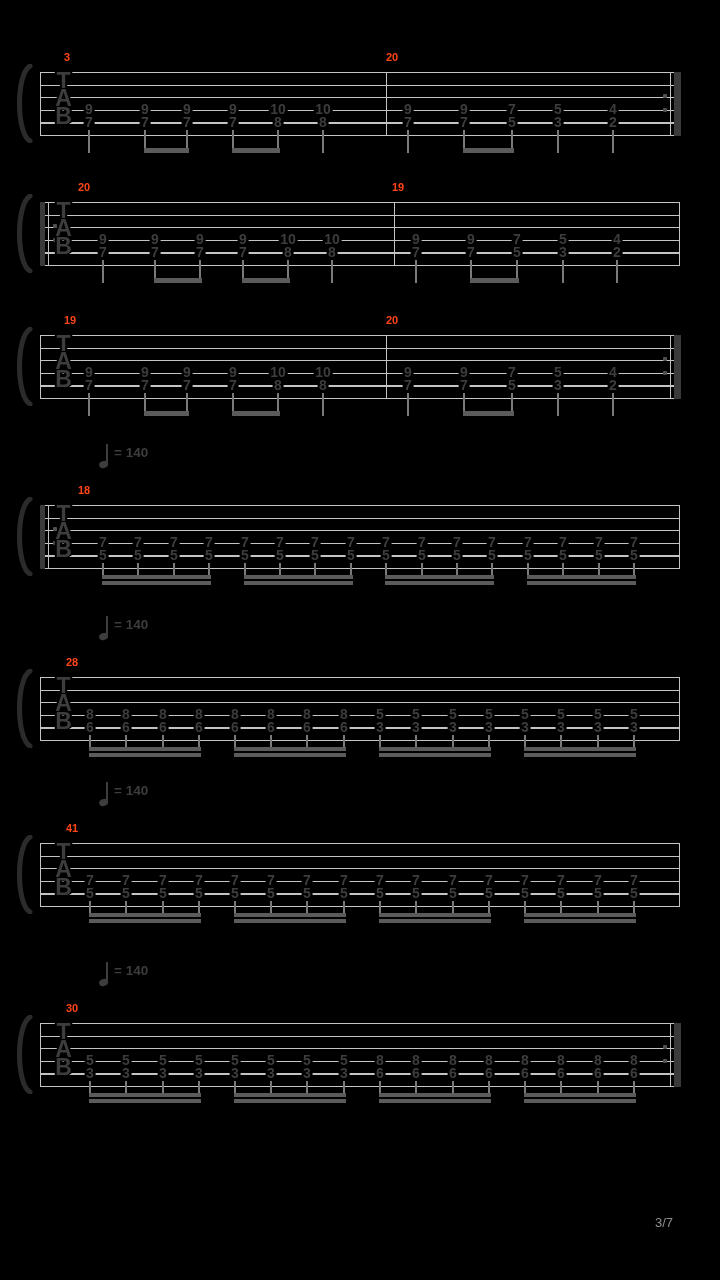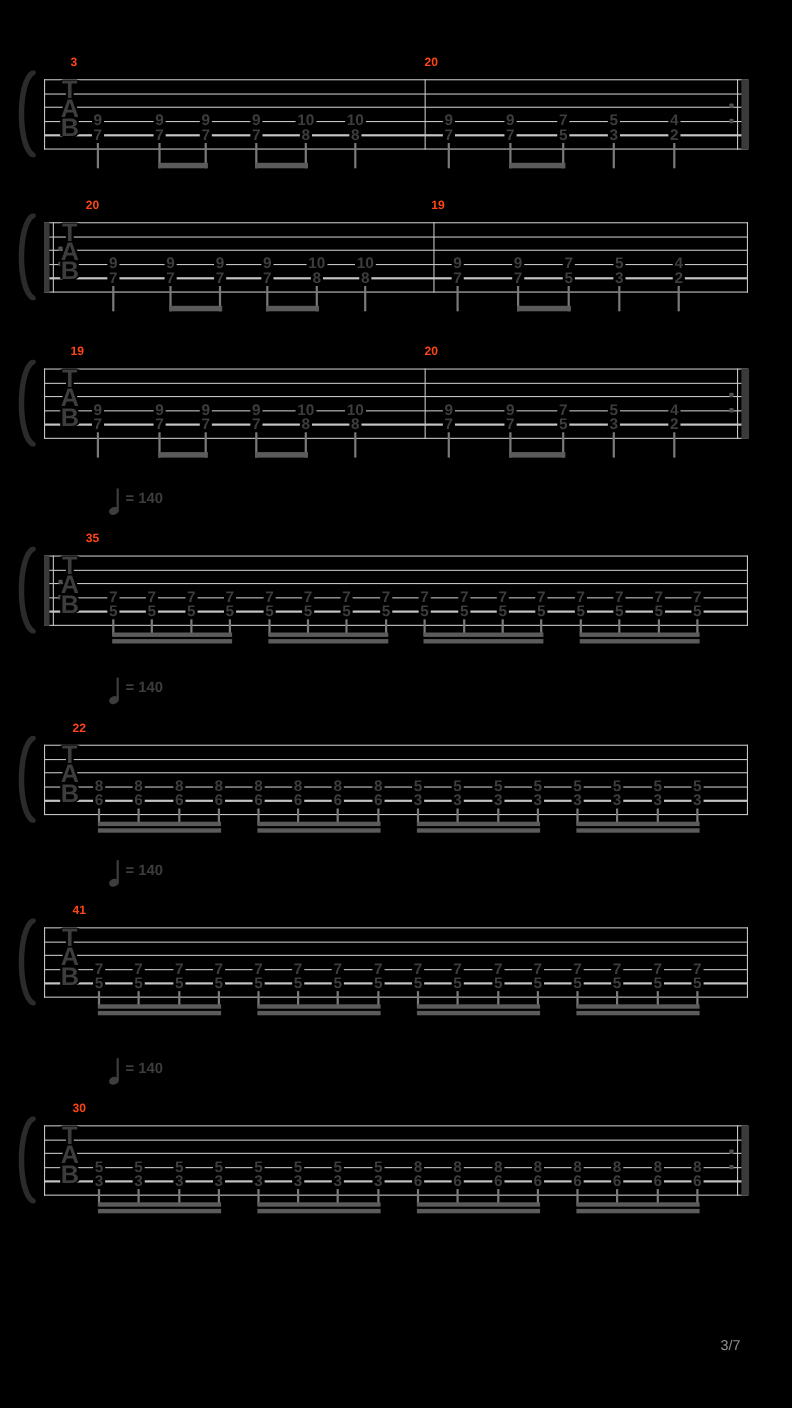--- a/index.html
+++ b/index.html
@@ -216,21 +216,21 @@
       <div class="clef" style="left: 50px; top: 506px; width: 27px; text-align: center; font-size: 23px; line-height: 17.4px; font-weight: 700; color: rgb(61, 61, 61); text-shadow: rgb(0, 0, 0) 1px 0px, rgb(0, 0, 0) -1px 0px, rgb(0, 0, 0) 0px 1px, rgb(0, 0, 0) 0px -1px, rgb(0, 0, 0) 2px 0px, rgb(0, 0, 0) -2px 0px;">
         <span>T</span>
         <span>A</span>
         <span>B</span>
       </div>
       <div style="left: 99px; top: 443px; width: 14px; height: 27px;">
         <div style="position: absolute; left: 0px; top: 18px; width: 9px; height: 6.5px; border-radius: 50%; background: rgb(61, 61, 61); transform: rotate(-20deg);"></div>
         <div style="position: absolute; left: 7.4px; top: 1px; width: 1.8px; height: 20px; background: rgb(61, 61, 61);"></div>
       </div>
       <div style="left: 114px; top: 445px; font-size: 13.5px; font-weight: 700; color: rgb(61, 61, 61);">= 140</div>
-      <div class="mnum" style="left: 78px; top: 484px; color: rgb(255, 69, 23); font-weight: 700; font-size: 11px; line-height: 12px;">35</div>
+      <div class="mnum" style="left: 78px; top: 484px; color: rgb(255, 69, 23); font-weight: 700; font-size: 11px; line-height: 12px;">18</div>
       <div style="left: 102px; top: 562px; width: 2.2px; height: 16px; background: rgb(122, 122, 122);"></div>
       <div style="left: 137px; top: 562px; width: 2.2px; height: 16px; background: rgb(122, 122, 122);"></div>
       <div style="left: 173px; top: 562px; width: 2.2px; height: 16px; background: rgb(122, 122, 122);"></div>
       <div style="left: 208px; top: 562px; width: 2.2px; height: 16px; background: rgb(122, 122, 122);"></div>
       <div style="left: 244px; top: 562px; width: 2.2px; height: 16px; background: rgb(122, 122, 122);"></div>
       <div style="left: 279px; top: 562px; width: 2.2px; height: 16px; background: rgb(122, 122, 122);"></div>
       <div style="left: 314px; top: 562px; width: 2.2px; height: 16px; background: rgb(122, 122, 122);"></div>
       <div style="left: 350px; top: 562px; width: 2.2px; height: 16px; background: rgb(122, 122, 122);"></div>
       <div style="left: 385px; top: 562px; width: 2.2px; height: 16px; background: rgb(122, 122, 122);"></div>
       <div style="left: 421px; top: 562px; width: 2.2px; height: 16px; background: rgb(122, 122, 122);"></div>
@@ -295,21 +295,21 @@
       <div class="clef" style="left: 50px; top: 678px; width: 27px; text-align: center; font-size: 23px; line-height: 17.4px; font-weight: 700; color: rgb(61, 61, 61); text-shadow: rgb(0, 0, 0) 1px 0px, rgb(0, 0, 0) -1px 0px, rgb(0, 0, 0) 0px 1px, rgb(0, 0, 0) 0px -1px, rgb(0, 0, 0) 2px 0px, rgb(0, 0, 0) -2px 0px;">
         <span>T</span>
         <span>A</span>
         <span>B</span>
       </div>
       <div style="left: 99px; top: 615px; width: 14px; height: 27px;">
         <div style="position: absolute; left: 0px; top: 18px; width: 9px; height: 6.5px; border-radius: 50%; background: rgb(61, 61, 61); transform: rotate(-20deg);"></div>
         <div style="position: absolute; left: 7.4px; top: 1px; width: 1.8px; height: 20px; background: rgb(61, 61, 61);"></div>
       </div>
       <div style="left: 114px; top: 617px; font-size: 13.5px; font-weight: 700; color: rgb(61, 61, 61);">= 140</div>
-      <div class="mnum" style="left: 66px; top: 656px; color: rgb(255, 69, 23); font-weight: 700; font-size: 11px; line-height: 12px;">22</div>
+      <div class="mnum" style="left: 66px; top: 656px; color: rgb(255, 69, 23); font-weight: 700; font-size: 11px; line-height: 12px;">28</div>
       <div style="left: 89px; top: 734px; width: 2.2px; height: 16px; background: rgb(122, 122, 122);"></div>
       <div style="left: 125px; top: 734px; width: 2.2px; height: 16px; background: rgb(122, 122, 122);"></div>
       <div style="left: 162px; top: 734px; width: 2.2px; height: 16px; background: rgb(122, 122, 122);"></div>
       <div style="left: 198px; top: 734px; width: 2.2px; height: 16px; background: rgb(122, 122, 122);"></div>
       <div style="left: 234px; top: 734px; width: 2.2px; height: 16px; background: rgb(122, 122, 122);"></div>
       <div style="left: 270px; top: 734px; width: 2.2px; height: 16px; background: rgb(122, 122, 122);"></div>
       <div style="left: 306px; top: 734px; width: 2.2px; height: 16px; background: rgb(122, 122, 122);"></div>
       <div style="left: 343px; top: 734px; width: 2.2px; height: 16px; background: rgb(122, 122, 122);"></div>
       <div style="left: 379px; top: 734px; width: 2.2px; height: 16px; background: rgb(122, 122, 122);"></div>
       <div style="left: 415px; top: 734px; width: 2.2px; height: 16px; background: rgb(122, 122, 122);"></div>

